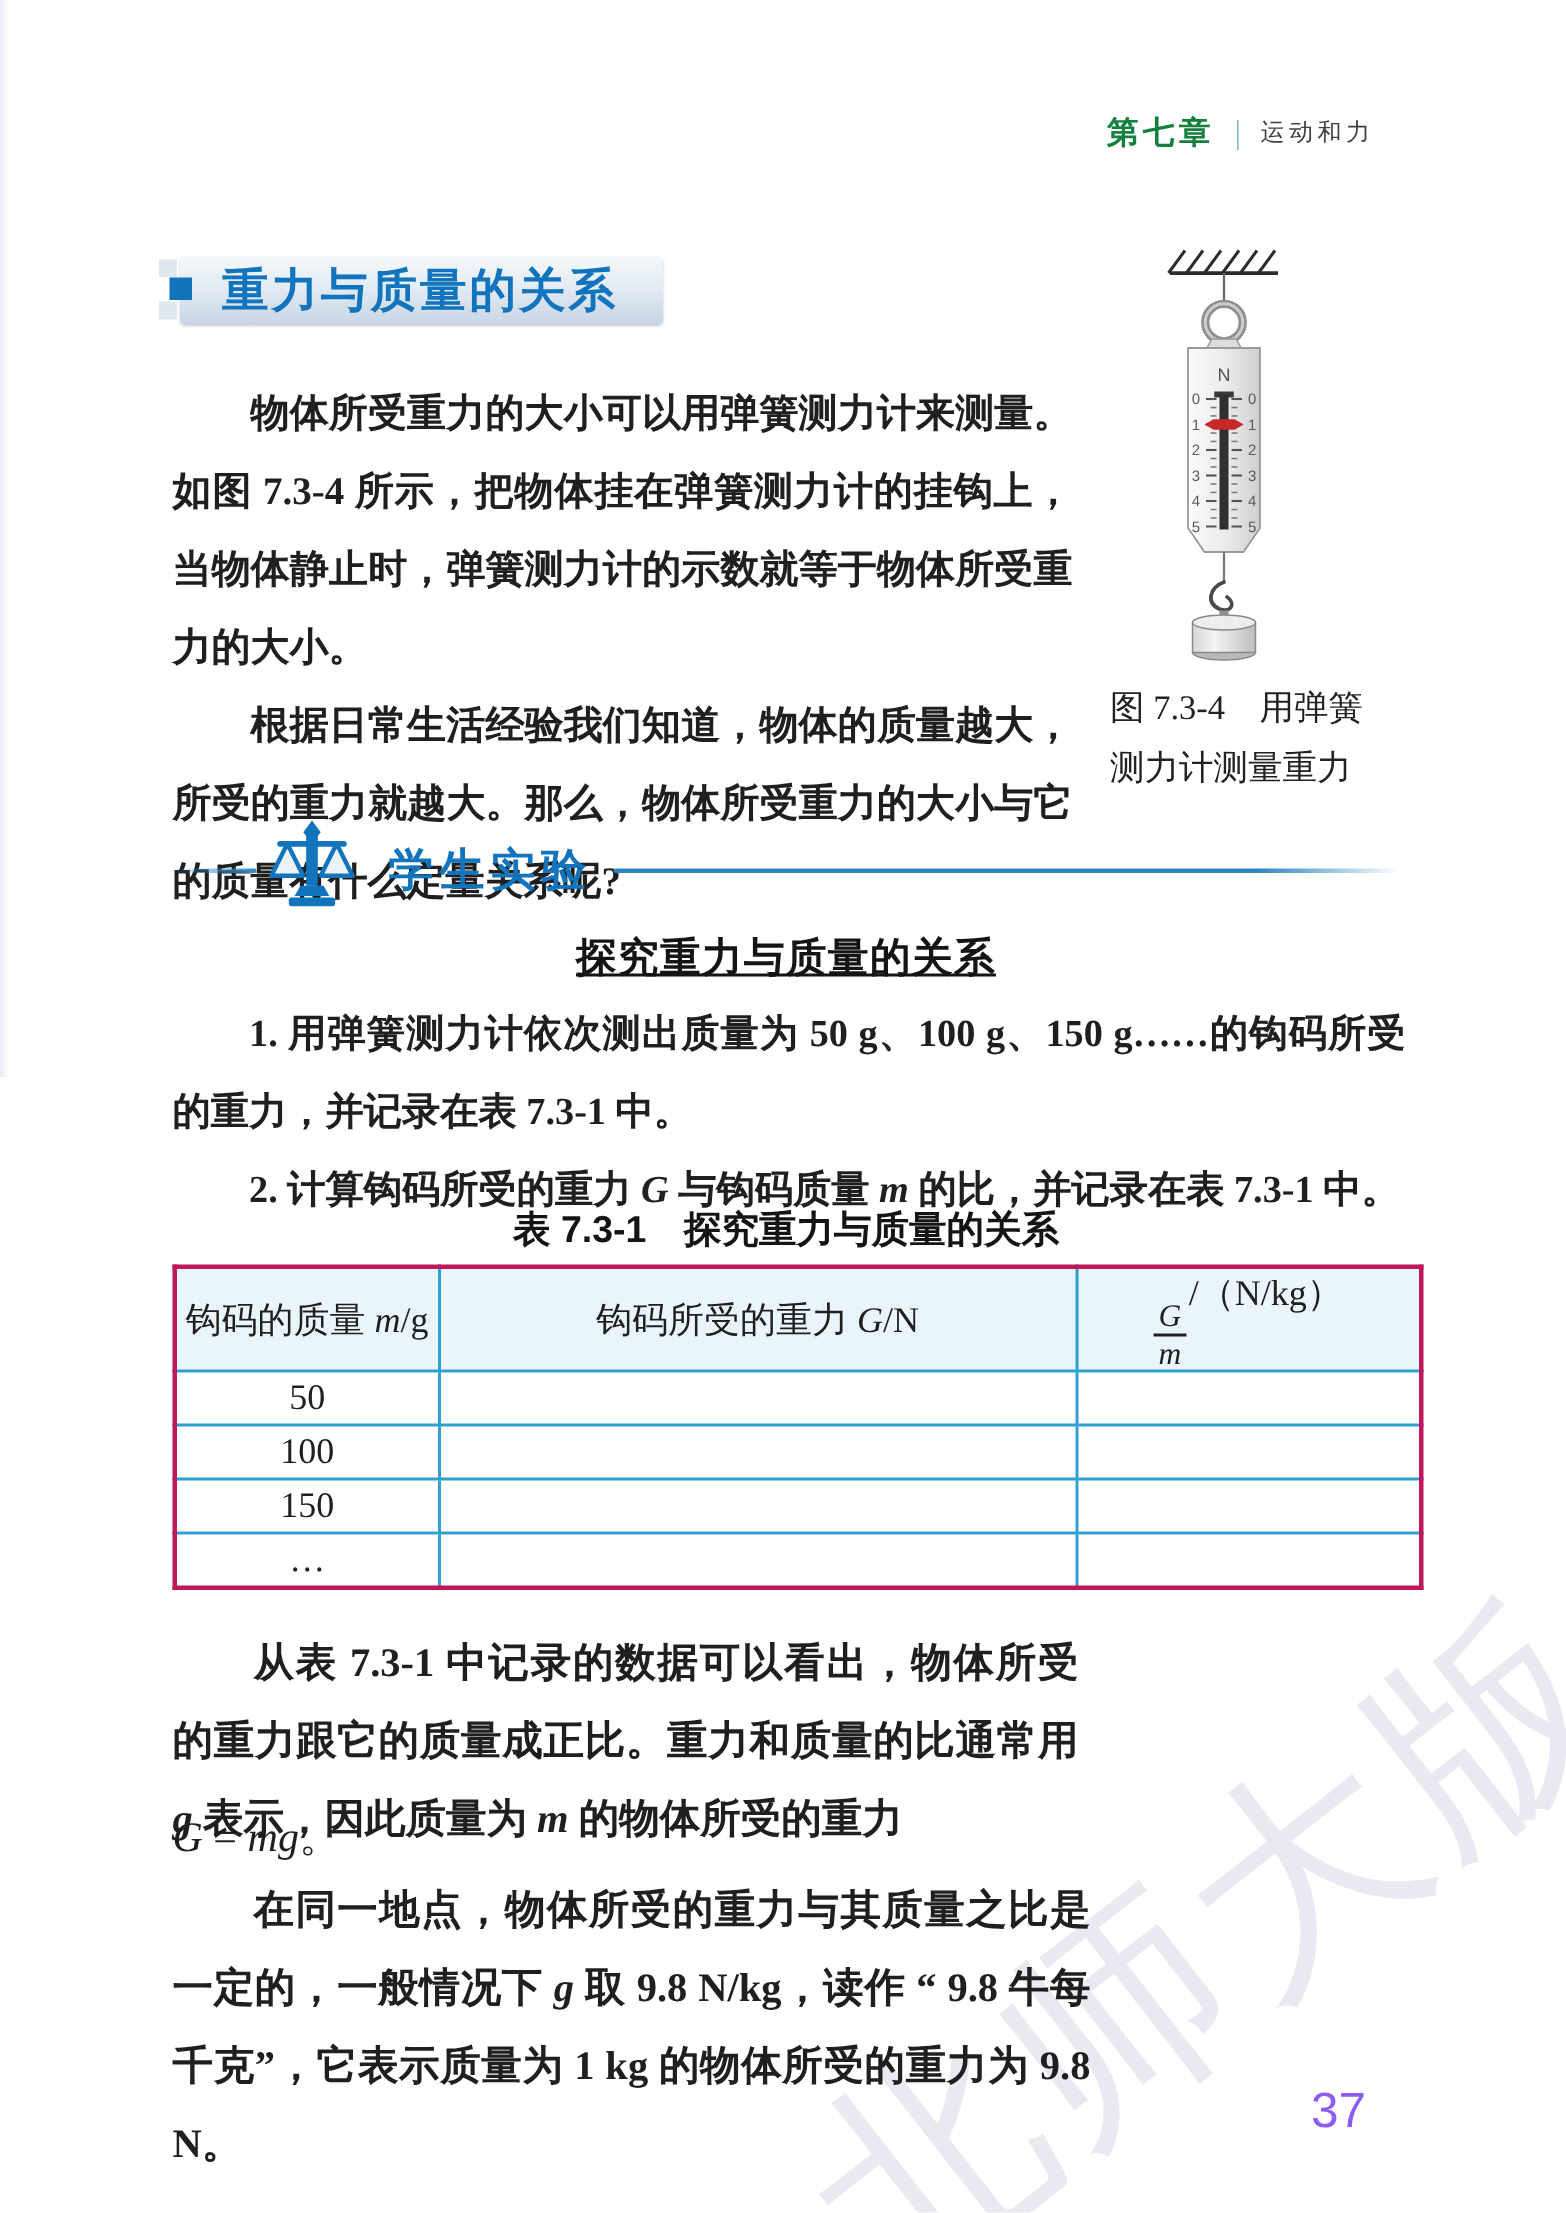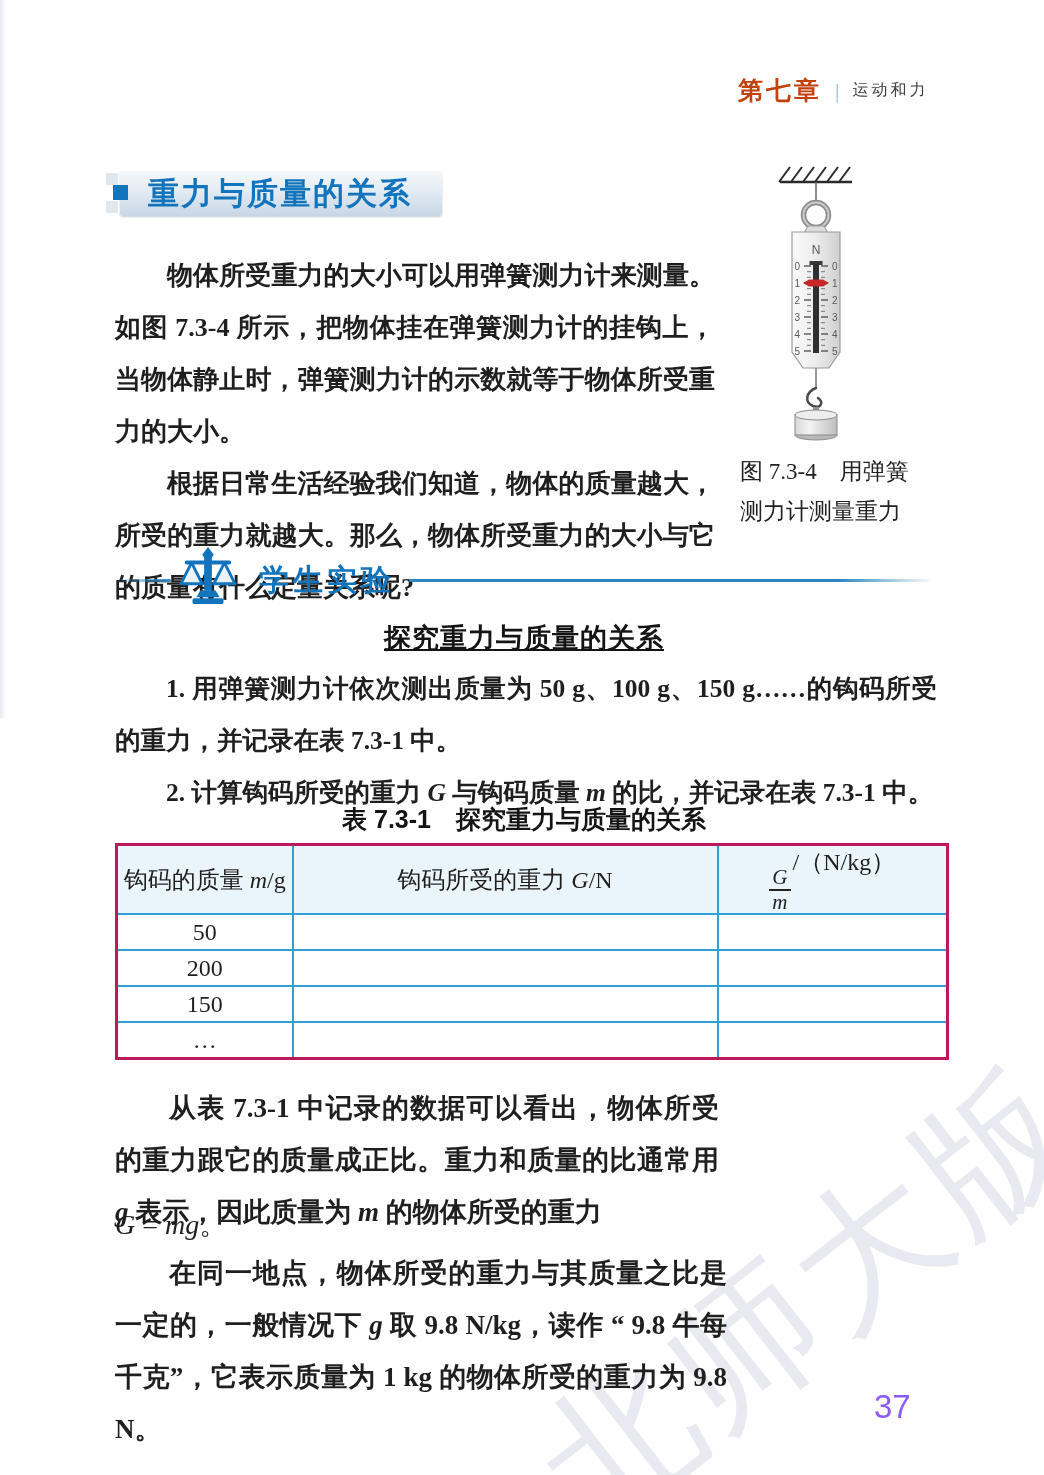--- a/index.html
+++ b/index.html
@@ -18,21 +18,21 @@
 
   
   .watermark { position:absolute; left:460px; top:1215px; width:700px;
     font-size:150px; line-height:160px; letter-spacing:8px; white-space:nowrap;
     color:#e9eaf1; text-align:center; transform:rotate(-38deg); z-index:0;
     font-family:"Liberation Serif","DejaVu Serif",serif; }
 
   
   .chapter-header { position:absolute; left:738px; top:74px; display:flex;
     align-items:center; gap:13px; z-index:1; }
-  .chapter-label { font-weight:bold; font-size:25px; color:#c2410c; letter-spacing:3px; }
+  .chapter-label { font-weight:bold; font-size:21px; color:#15803d; letter-spacing:3px; }
   .chapter-sep { color:#8fb8d8; font-size:22px; font-weight:300; }
   .chapter-unit { font-size:16px; color:#404040; letter-spacing:3px; }
 
   
   .banner { position:absolute; left:120px; top:171px; width:322px; height:45px;
     background:linear-gradient(180deg,#f4f8fb 0%,#e3ebf3 45%,#c8d6e4 100%);
     border-radius:3px; box-shadow:0 1px 2px rgba(120,140,160,.45); z-index:1; }
   .banner .deco-a { position:absolute; left:-14px; top:2px; width:12px; height:12px; background:#dfe7ef; }
   .banner .deco-b { position:absolute; left:-7px; top:14px; width:15px; height:15px; background:#1274BC; }
   .banner .deco-c { position:absolute; left:-14px; top:30px; width:12px; height:12px; background:#dfe7ef; }
@@ -272,21 +272,21 @@
           </span><span>/（N/kg）</span></th>
     </tr>
   </thead>
   <tbody>
     <tr>
       <td>50</td>
       <td></td>
       <td></td>
     </tr>
     <tr>
-      <td>200</td>
+      <td>100</td>
       <td></td>
       <td></td>
     </tr>
     <tr>
       <td>150</td>
       <td></td>
       <td></td>
     </tr>
     <tr>
       <td>…</td>

